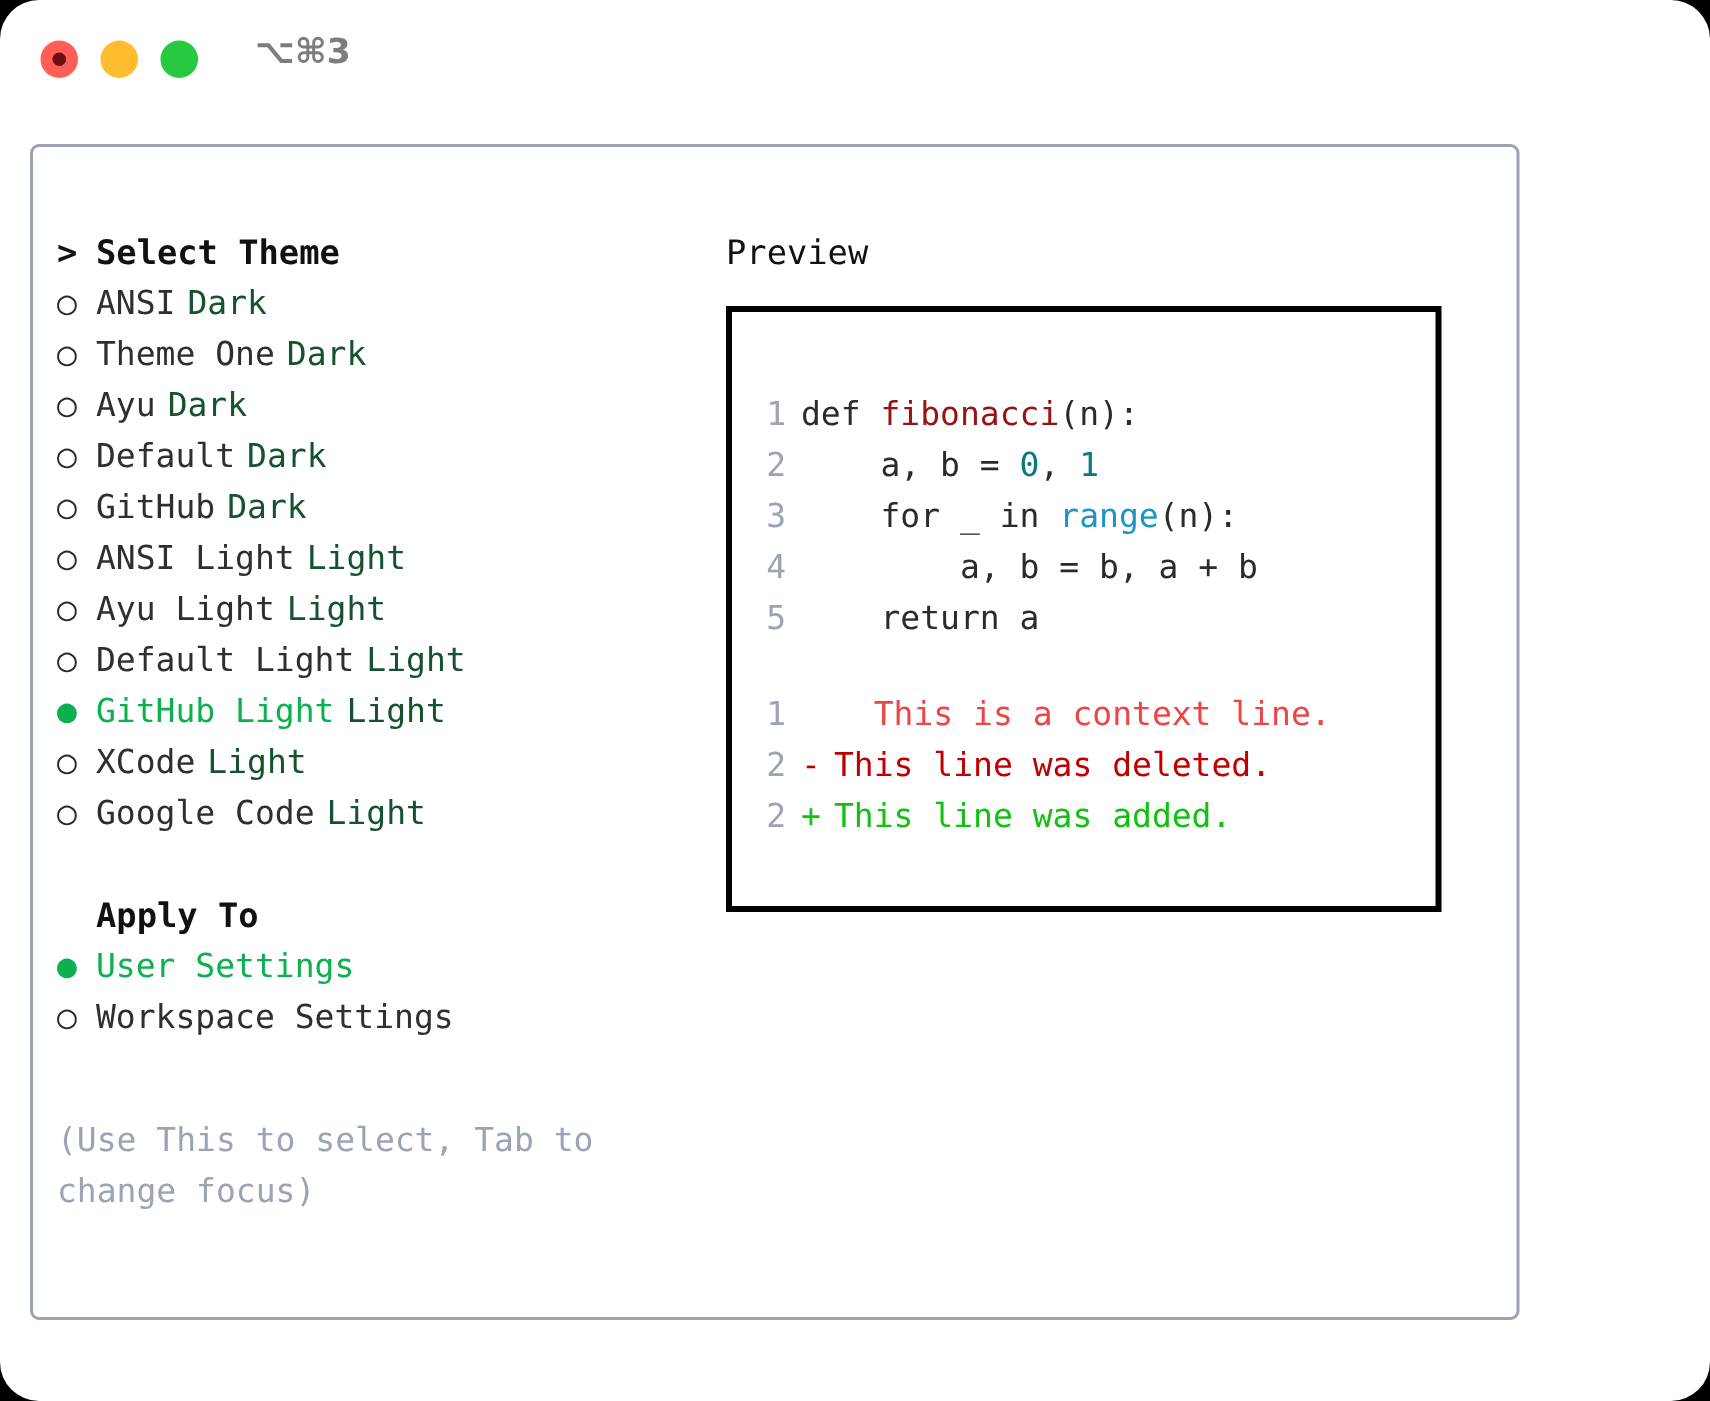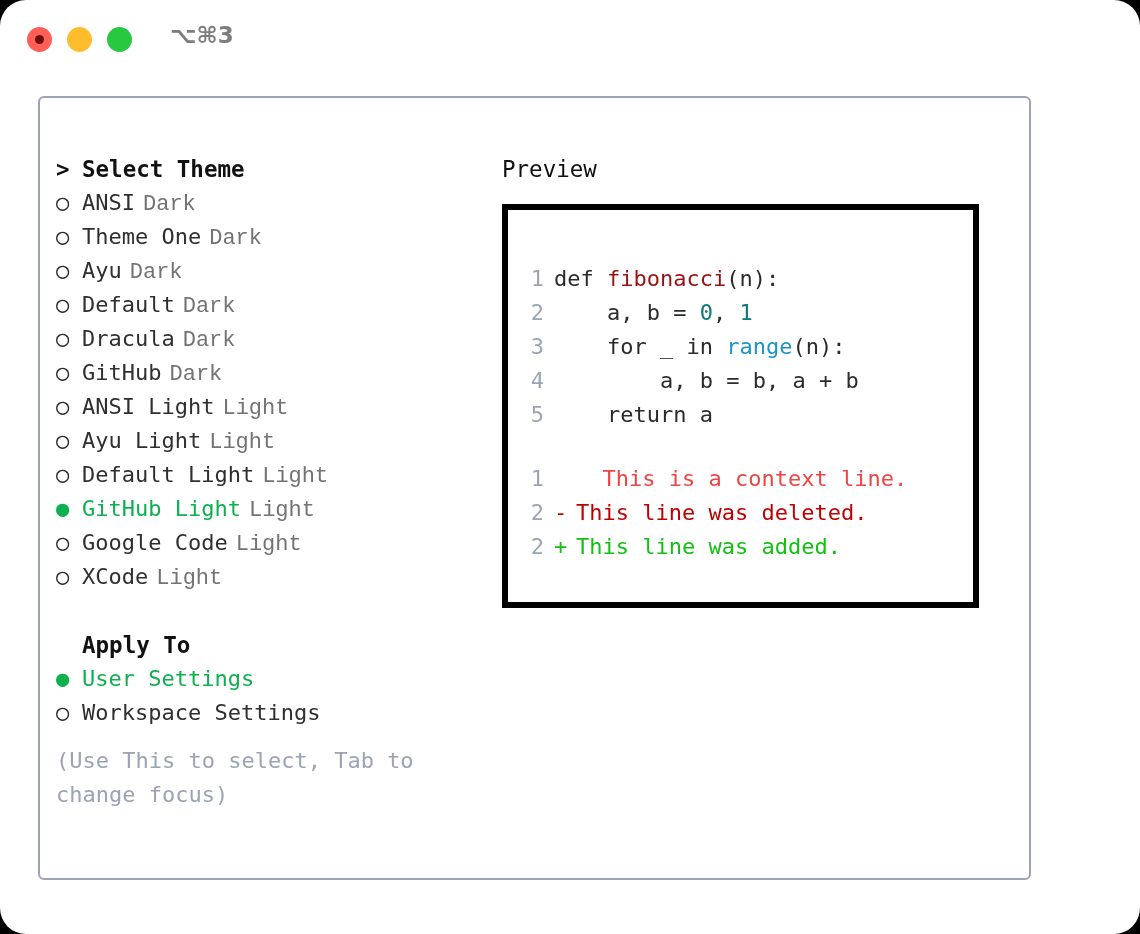--- a/index.html
+++ b/index.html
@@ -57,21 +57,21 @@
     font-weight: 700;
     color: #7d7d7d;
     letter-spacing: 0px;
     font-family: "DejaVu Sans", sans-serif;
     white-space: nowrap;
   }
 
   
   #panel {
     position: absolute;
-    left: 38px;
+    left: 20px;
     top: 96px;
     width: 993px;
     height: 784px;
     border: 2px solid #9aa4b4;
     border-radius: 6px;
     box-sizing: border-box;
     background: #ffffff;
   }
 
   
@@ -94,23 +94,22 @@
     font-size: 22.5px;
   }
   .marker {
     display: inline-block;
     width: 26px;
     color: #2b2b2b;
   }
   .marker.caret { font-weight: 700; color: #111111; }
   .item-label { color: #2f2f2f; }
   .item-tag {
-    color: #737373;
+    color: #14532d;
     margin-left: 8px;
-    font-family: Liberation Mono, monospace;
   }
   .row.selected .marker,
   .row.selected .item-label { color: #0db04e; }
   .row.spacer { height: 34px; }
 
   #hint {
     position: absolute;
     left: 16px;
     top: 646px;
     width: 400px;
@@ -129,21 +128,21 @@
   #preview-title {
     font-size: 22.5px;
     font-weight: 400;
     color: #111111;
     line-height: 34px;
   }
   #preview-box {
     margin-top: 18px;
     width: 477px;
     height: 404px;
-    border: 6px solid #000000;
+    border: 4px solid #000000;
     box-sizing: border-box;
     background: #ffffff;
     padding: 52px 0 0 18px;
   }
   .code-line {
     font-size: 22px;
     line-height: 34px;
     white-space: pre;
     color: #2b2b2b;
   }
@@ -184,28 +183,27 @@
 
       <div class="row section-head">
         <span class="marker caret">&gt;</span><span>Select Theme</span>
       </div>
 
       <div id="theme-items">
           <div class="row"><span class="marker">○</span><span class="item-label">ANSI</span><span class="item-tag">Dark</span></div>
           <div class="row"><span class="marker">○</span><span class="item-label">Theme One</span><span class="item-tag">Dark</span></div>
           <div class="row"><span class="marker">○</span><span class="item-label">Ayu</span><span class="item-tag">Dark</span></div>
           <div class="row"><span class="marker">○</span><span class="item-label">Default</span><span class="item-tag">Dark</span></div>
-          <div class="row"><span class="marker">○</span><span class="item-label">Dracula</span><span class="item-tag">Dark</span></div>
           <div class="row"><span class="marker">○</span><span class="item-label">GitHub</span><span class="item-tag">Dark</span></div>
           <div class="row"><span class="marker">○</span><span class="item-label">ANSI Light</span><span class="item-tag">Light</span></div>
           <div class="row"><span class="marker">○</span><span class="item-label">Ayu Light</span><span class="item-tag">Light</span></div>
           <div class="row"><span class="marker">○</span><span class="item-label">Default Light</span><span class="item-tag">Light</span></div>
           <div class="row selected"><span class="marker">●</span><span class="item-label">GitHub Light</span><span class="item-tag">Light</span></div>
+          <div class="row"><span class="marker">○</span><span class="item-label">XCode</span><span class="item-tag">Light</span></div>
           <div class="row"><span class="marker">○</span><span class="item-label">Google Code</span><span class="item-tag">Light</span></div>
-          <div class="row"><span class="marker">○</span><span class="item-label">XCode</span><span class="item-tag">Light</span></div>
         </div>
 
       <div class="row spacer"></div>
 
       <div class="row section-head">
         <span class="marker"> </span><span>Apply To</span>
       </div>
 
       <div id="apply-items">
           <div class="row selected"><span class="marker">●</span><span class="item-label">User Settings</span></div>

